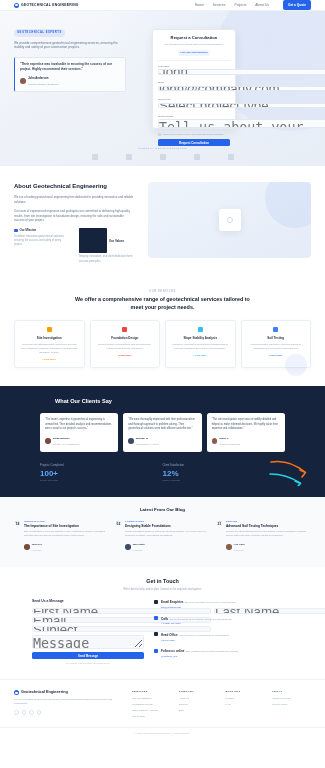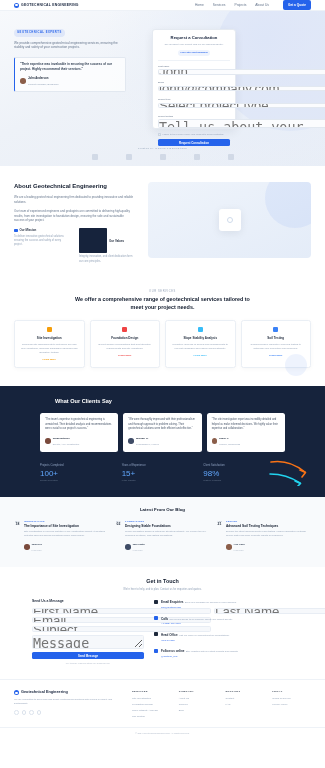--- a/index.html
+++ b/index.html
@@ -149,21 +149,21 @@
   .dark-title { font-size:5.6px; font-weight:800; margin-bottom:8px; padding-left:41px; }
   .t-grid { display:flex; gap:5px; padding:0 26px; }
   .t-card { flex:1; background:#fff; border-radius:2.5px; padding:5px; }
   .t-text { font-size:2.6px; color:#475569; line-height:1.65; margin-bottom:4px; }
   .t-who { display:flex; align-items:center; gap:2.2px; }
   .t-name { font-size:2.5px; font-weight:700; color:#1e293b; }
   .t-role { font-size:2.2px; color:#94a3b8; }
   .stats { display:flex; gap:0; margin-top:12px; padding:0 26px; position:relative; }
   .stat { flex:1; }
   .stat-label { font-size:2.7px; color:#8fa2c0; margin-bottom:2px; }
-  .stat-value { font-size:8px; font-weight:400; color:#60a5fa; line-height:1; }
+  .stat-value { font-size:8px; font-weight:700; color:#60a5fa; line-height:1; }
   .stat-note { font-size:2.3px; color:#64748b; margin-top:1.5px; }
   .arrows { position:absolute; right:2px; top:-6px; width:40px; height:28px; }
 
   
   .blog { background:#f8fafc; padding:10px 14px 14px; text-align:center; }
   .blog-title { font-size:4.4px; font-weight:700; color:#101a2c; margin-bottom:7px; }
   .blog-grid { display:flex; gap:6px; text-align:left; }
   .blog-card { flex:1; display:flex; gap:3px; }
   .blog-date { width:7px; flex:none; text-align:center; }
   .bd-m { font-size:2.2px; color:#94a3b8; text-transform:uppercase; }
@@ -389,27 +389,22 @@
         </div>
       </div>
     </div>
     <div class="stats">
       <div class="stat">
         <div class="stat-label">Projects Completed</div>
         <div class="stat-value">100+</div>
         <div class="stat-note">across all sectors</div>
       </div>
       <div class="stat">
-        <div class="stat-label">Years of Experience</div>
-        <div class="stat-value">15+</div>
-        <div class="stat-note">in the industry</div>
-      </div>
-      <div class="stat">
         <div class="stat-label">Client Satisfaction</div>
-        <div class="stat-value">98%</div>
+        <div class="stat-value">12%</div>
         <div class="stat-note">positive feedback</div>
       </div>
       <svg class="arrows" viewBox="0 0 40 28">
         <path d="M2 4 C14 2, 26 6, 36 14" stroke="#f97316" stroke-width="1.6" fill="none" stroke-linecap="round"></path>
         <path d="M31 12 L36.5 14.5 L33 19" stroke="#f97316" stroke-width="1.6" fill="none" stroke-linecap="round" stroke-linejoin="round"></path>
         <path d="M1 16 C12 16, 22 19, 31 25" stroke="#22d3ee" stroke-width="1.6" fill="none" stroke-linecap="round"></path>
         <path d="M26 23 L31.5 25.5 L28 29" stroke="#22d3ee" stroke-width="1.6" fill="none" stroke-linecap="round" stroke-linejoin="round"></path>
       </svg>
     </div>
   </div>

